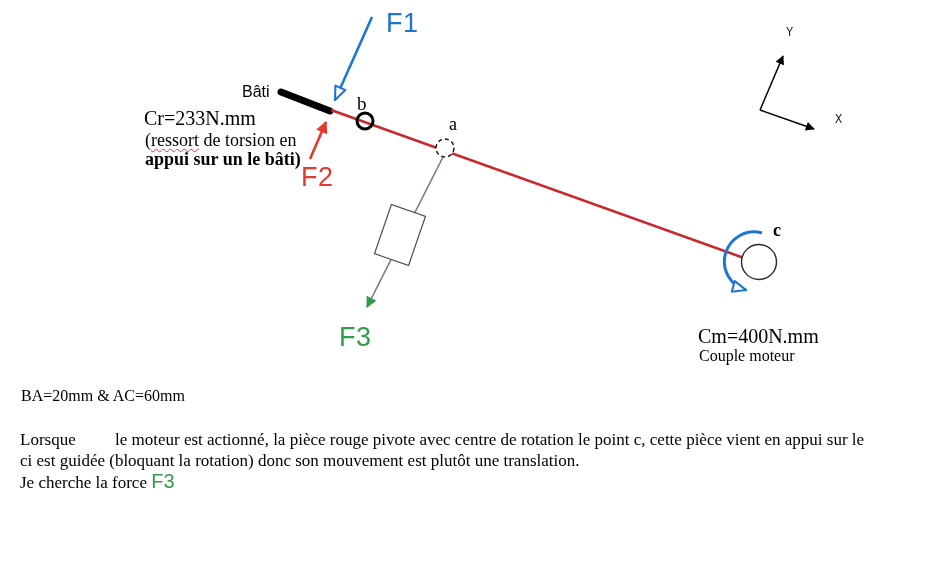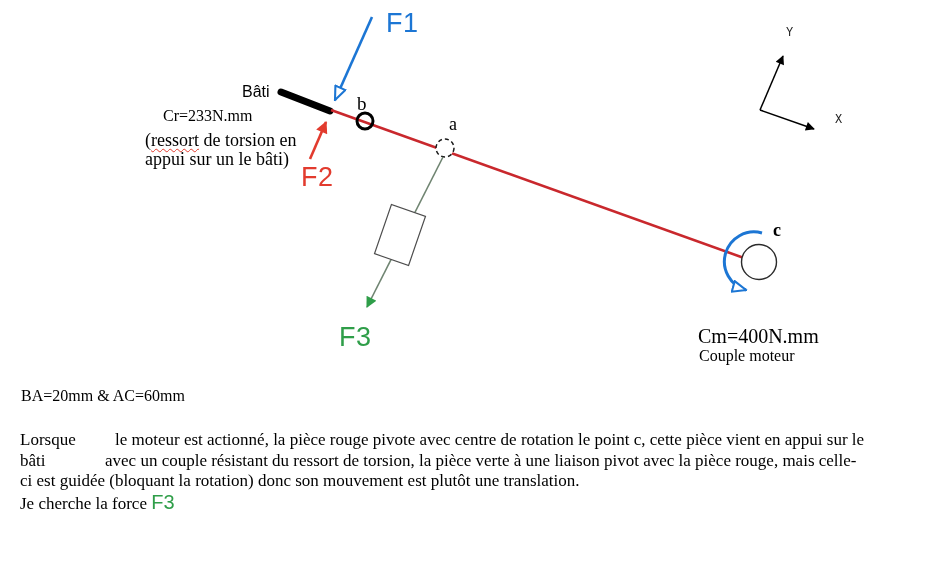--- a/index.html
+++ b/index.html
@@ -15,21 +15,21 @@
   .stage svg { position: absolute; left: 0; top: 0; }
   .lbl { position: absolute; white-space: nowrap; line-height: 1.1; }
   .force {
     font-family: "Liberation Sans", sans-serif;
     font-size: 27px; letter-spacing: 0.5px;
   }
   .f1 { color: var(--blue); }
   .f2 { color: var(--red-bright); }
   .f3 { color: var(--green); }
   .bati-lbl { font-family: "Liberation Sans", sans-serif; font-size: 16px; }
-  .cr-title { font-size: 16px; margin-left: 19px; }
+  .cr-title { font-size: 20px; }
   .cr-sub { font-size: 18px; }
   .wavy {
     text-decoration: underline;
     text-decoration-style: wavy;
     text-decoration-color: var(--red-bright);
     text-decoration-thickness: 1px;
     text-underline-offset: 2px;
   }
   .pt { font-size: 18px; }
   .pt-b { font-size: 19px; }
@@ -96,21 +96,21 @@
   </svg>
 
   <div class="lbl force f1" style="left:386px; top:9px;">F1</div>
 
   <div class="lbl bati-lbl" style="left:242px; top:83px;">Bâti</div>
 
   <div class="lbl cr-title" style="left:144px; top:107px;">Cr=233N.mm</div>
 
   <div class="lbl cr-sub" style="left:145px; top:131px;"><span>(</span><span class="wavy">ressort</span><span> de torsion en</span></div>
 
-  <div class="lbl cr-sub" style="left:145px; top:150px;">appui sur un le bâti)</div>
+  <div class="lbl cr-sub" style="left:145px; top:150px;font-weight:bold;">appui sur un le bâti)</div>
 
   <div class="lbl force f2" style="left:301px; top:163px;">F2</div>
 
   <div class="lbl pt pt-b" style="left:357px; top:94px;">b</div>
 
   <div class="lbl pt" style="left:449px; top:115px;">a</div>
 
   <div class="lbl force f3" style="left:339px; top:323px;">F3</div>
 
   <div class="lbl pt pt-c" style="left:773px; top:221px;">c</div>
@@ -120,18 +120,17 @@
   <div class="lbl cm-sub" style="left:699px; top:347px;">Couple moteur</div>
 
   <div class="lbl axis-lbl" style="left:786px; top:27px;">Y</div>
 
   <div class="lbl axis-lbl" style="left:835px; top:114px;">X</div>
 
   <div class="ba-line">BA=20mm &amp; AC=60mm</div>
 
   <div class="para">
     <div class="pline"><span class="head1">Lorsque</span><span>le moteur est actionné, la pièce rouge pivote avec centre de rotation le point c, cette pièce vient en appui sur le</span></div>
-    <div class="pline"><span class="head2">bâti</span><span>avec un couple résistant du ressort de torsion, la pièce verte à une liaison pivot avec la pièce rouge, mais celle-</span></div>
     <div class="pline">ci est guidée (bloquant la rotation) donc son mouvement est plutôt une translation.</div>
     <div class="pline"><span>Je cherche la force </span><span class="q-force">F3</span></div>
   </div>
 
 </div>
 
 </body></html>

